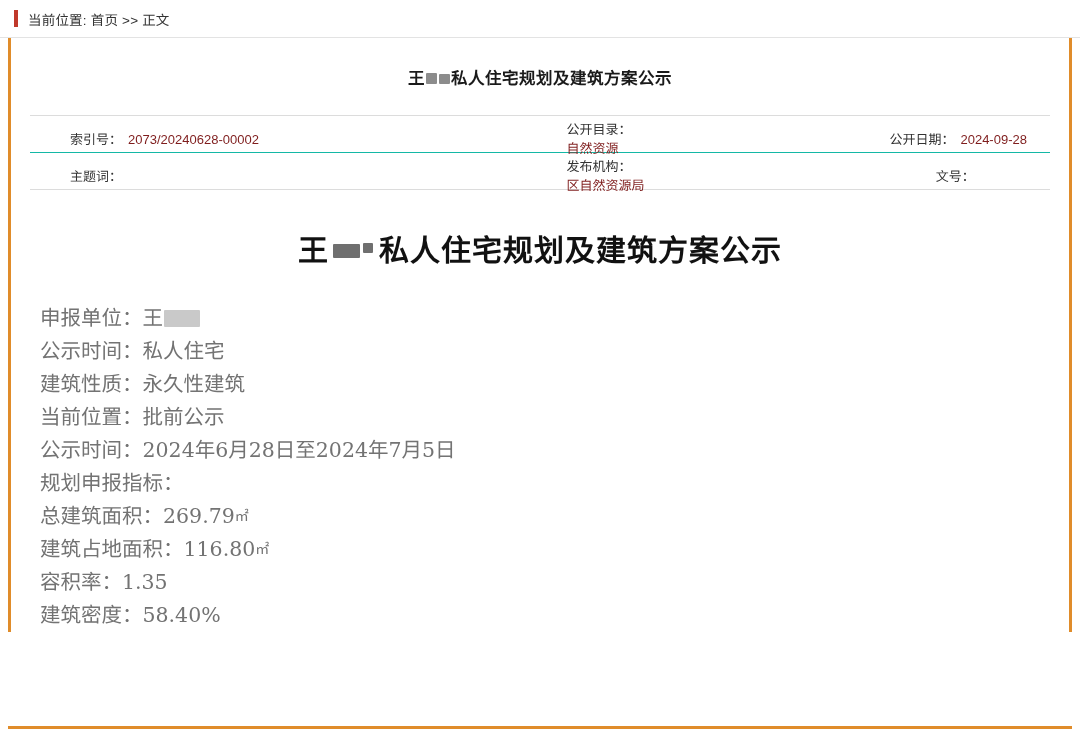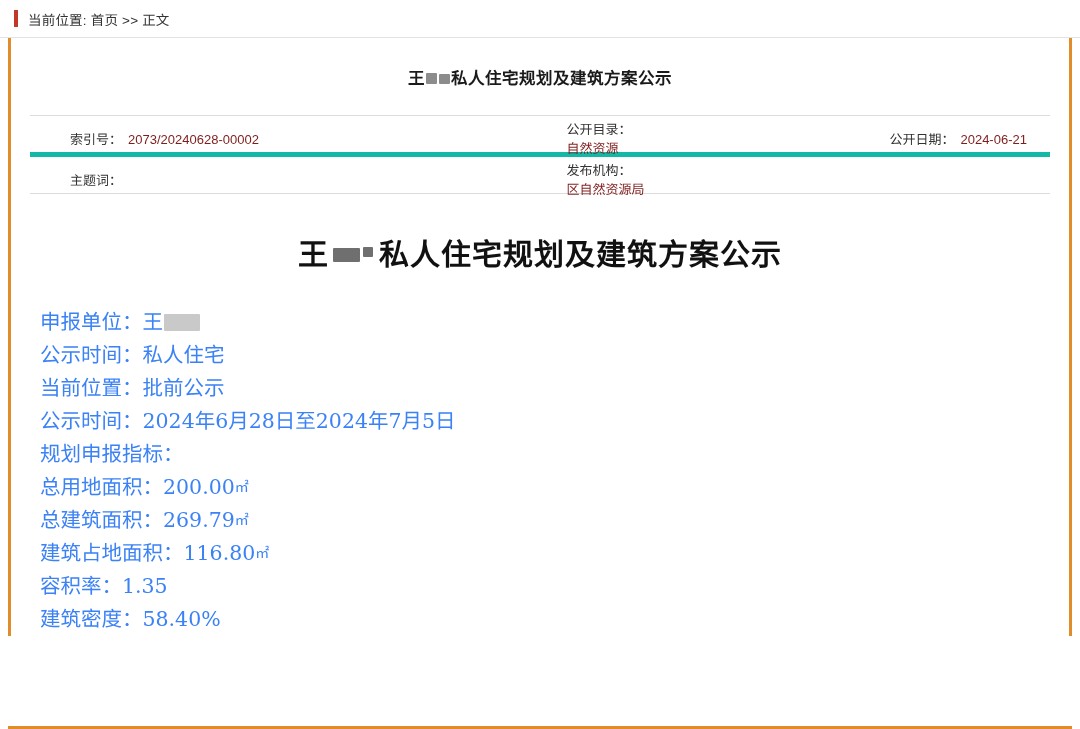--- a/index.html
+++ b/index.html
@@ -82,21 +82,21 @@
     margin: 0 4px;
   }
   .meta-row {
     display: flex;
     align-items: center;
     height: 36px;
     font-size: 13px;
     color: #444;
   }
   .meta-row + .meta-row {
-    border-top: 5px solid #14b8a6;
+    border-top: 1px solid #14b8a6;
   }
   .meta-cell {
     display: flex;
     align-items: baseline;
     box-sizing: border-box;
   }
   .meta-cell.c1 { width: 52%; padding-left: 40px; }
   .meta-cell.c2 { width: 30%; flex-direction: column; }
   .meta-cell.c3 { width: 18%; justify-content: center; }
   .meta-label {
@@ -128,21 +128,21 @@
   }
   .main-title .m1 { width: 27px; height: 14px; margin: 0 3px 4px 4px; }
   .main-title .m2 { width: 10px; height: 10px; margin: 0 6px 10px 0; }
 
   
   .doc-body {
     padding: 10px 14px 0 14px;
     font-family: "DejaVu Serif", "Liberation Serif", serif;
     font-size: 20.5px;
     line-height: 33px;
-    color: #3b82f6;
+    color: #737373;
   }
   .doc-line {
     white-space: nowrap;
   }
   .doc-line .lbl { }
   .doc-line .val { }
   .unit {
     font-size: 14px;
     vertical-align: 2px;
   }
@@ -186,68 +186,72 @@
       <div class="meta-cell c1">
         <span class="meta-label">索引号：</span>
         <span class="meta-value">2073/20240628-00002</span>
       </div>
       <div class="meta-cell c2">
         <span class="meta-label">公开目录：</span>
         <span class="meta-value">自然资源</span>
       </div>
       <div class="meta-cell c3">
         <span class="meta-label">公开日期：</span>
-        <span class="meta-value">2024-06-21</span>
+        <span class="meta-value">2024-09-28</span>
       </div>
     </div>
 
     <div class="meta-row">
       <div class="meta-cell c1">
         <span class="meta-label">主题词：</span>
         <span class="meta-value"></span>
       </div>
       <div class="meta-cell c2">
         <span class="meta-label">发布机构：</span>
         <span class="meta-value">区自然资源局</span>
       </div>
+      <div class="meta-cell c3">
+        <span class="meta-label">文号：</span>
+        <span class="meta-value"></span>
+      </div>
     </div>
 
   </div>
 
   <div class="main-title">
     <span>王</span><span class="redact m1"></span><span class="redact m2"></span><span>私人住宅规划及建筑方案公示</span>
   </div>
 
   <div class="doc-body">
 
     <div class="doc-line">
       <span class="lbl">申报单位：</span><span class="val">王</span><span class="redact-inline"></span>
     </div>
 
     <div class="doc-line">
       <span class="lbl">公示时间：</span><span class="val">私人住宅</span>
     </div>
 
 
+    <div class="doc-line">
+      <span class="lbl">建筑性质：</span><span class="val">永久性建筑</span>
+    </div>
 
     <div class="doc-line">
       <span class="lbl">当前位置：</span><span class="val">批前公示</span>
     </div>
 
     <div class="doc-line">
       <span class="lbl">公示时间：</span><span class="val">2024年6月28日至2024年7月5日</span>
     </div>
 
     <div class="doc-line">
       <span class="lbl">规划申报指标：</span>
     </div>
 
-    <div class="doc-line">
-      <span class="lbl">总用地面积：</span><span class="val">200.00</span><span class="unit">㎡</span>
-    </div>
 
     <div class="doc-line">
       <span class="lbl">总建筑面积：</span><span class="val">269.79</span><span class="unit">㎡</span>
     </div>
 
     <div class="doc-line">
       <span class="lbl">建筑占地面积：</span><span class="val">116.80</span><span class="unit">㎡</span>
     </div>
 
     <div class="doc-line">

